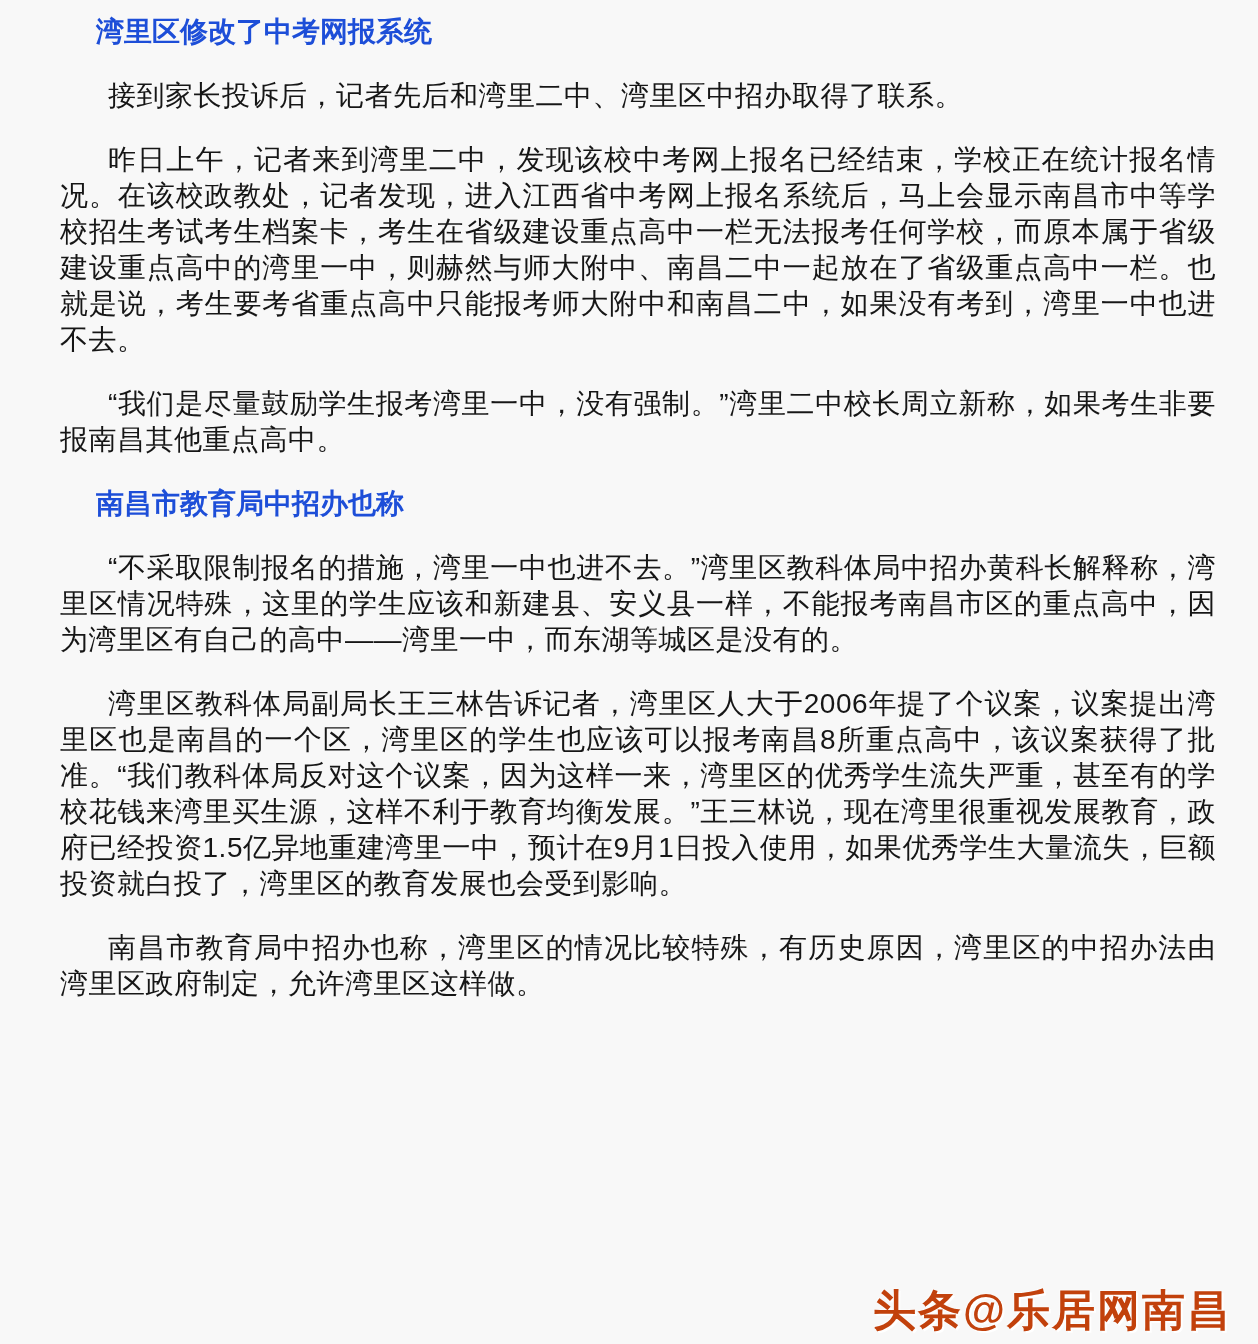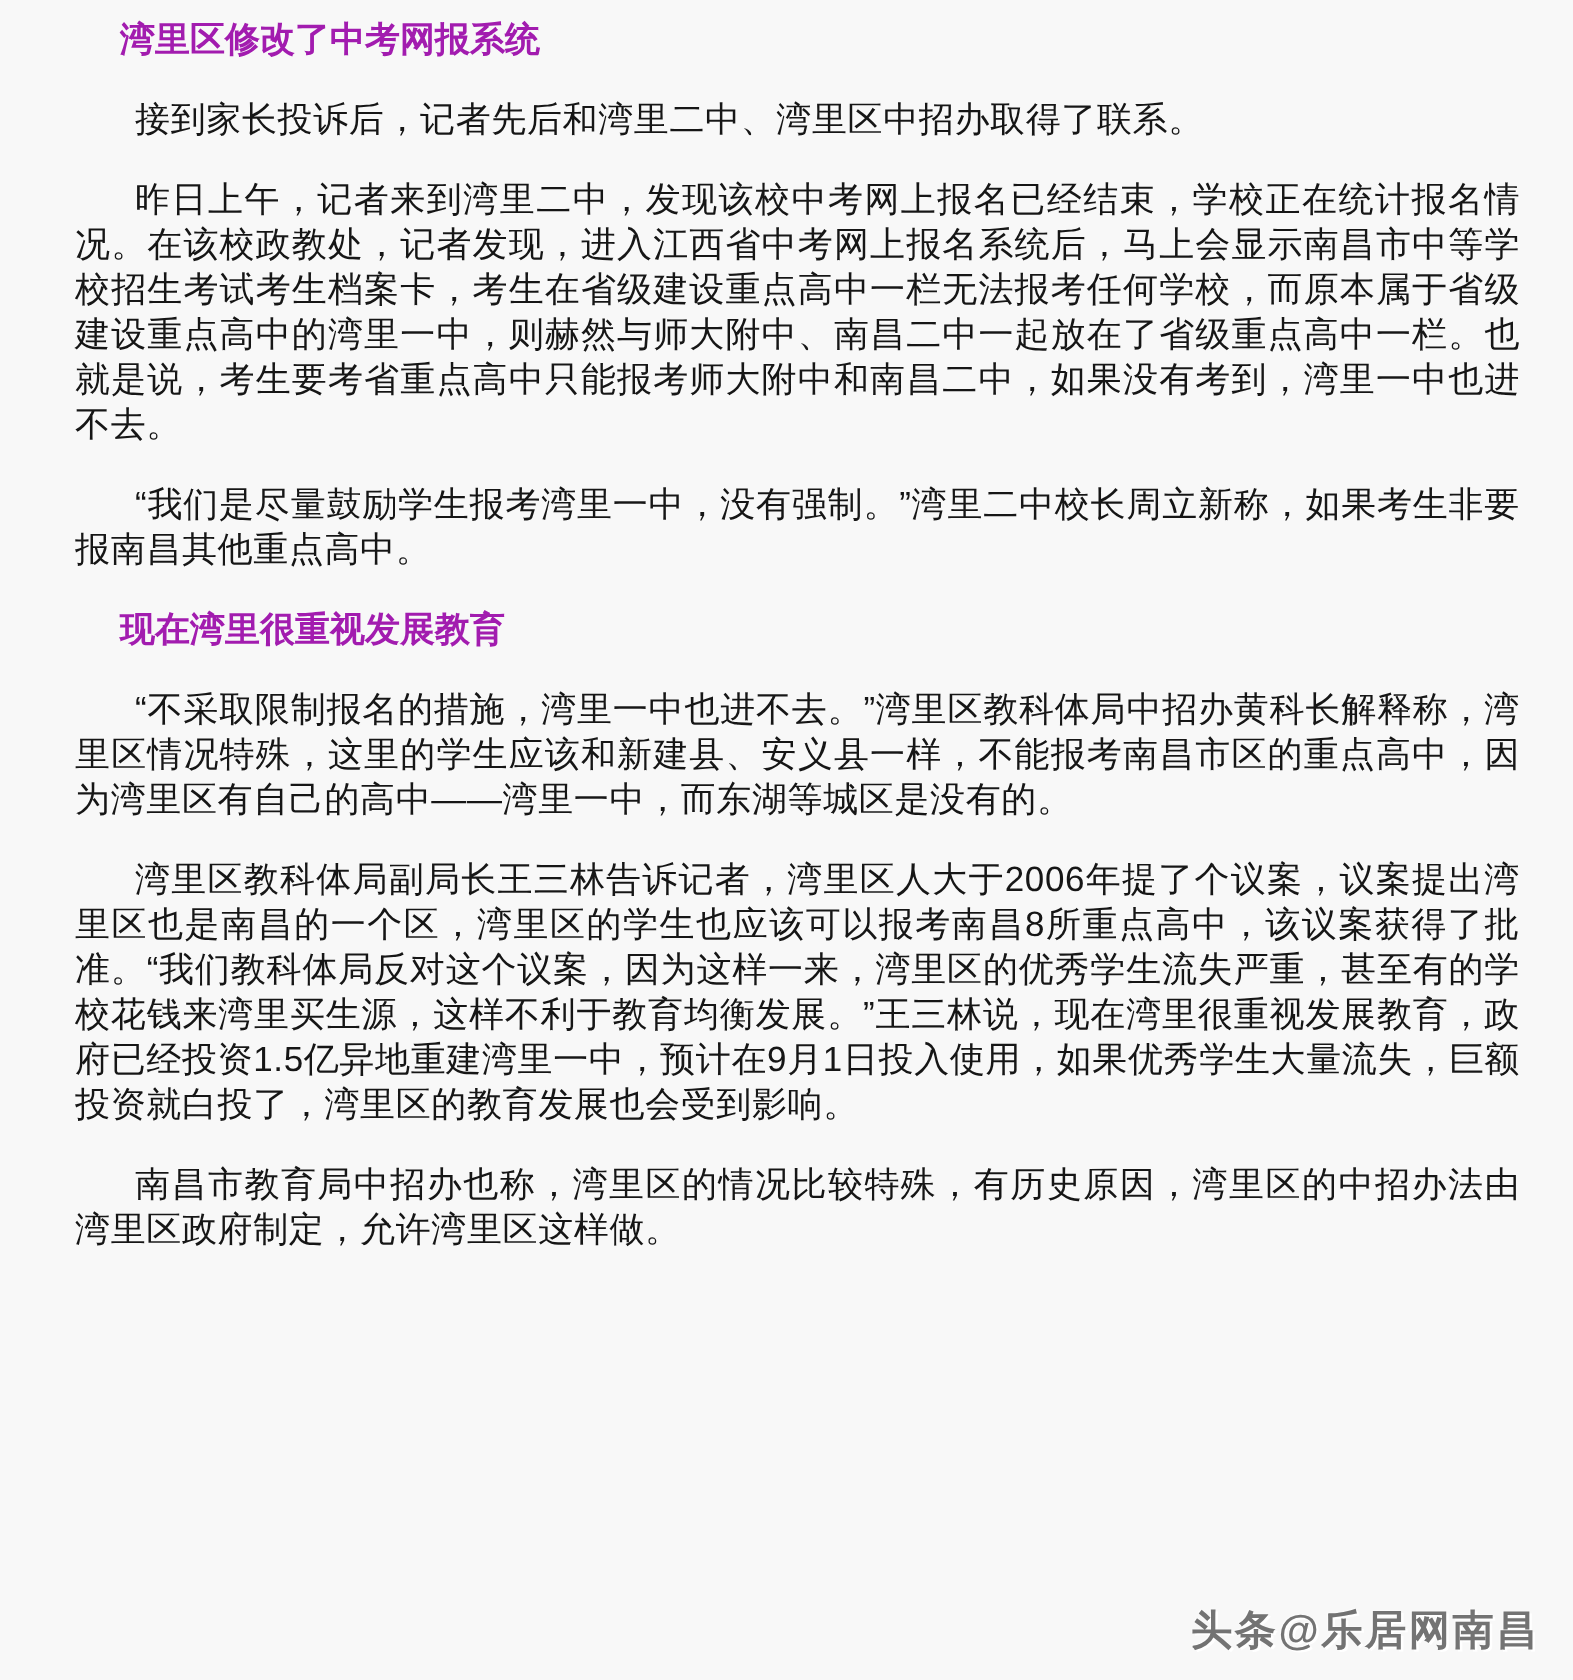--- a/index.html
+++ b/index.html
@@ -19,57 +19,57 @@
     box-sizing: border-box;
     width: 1258px;
     padding: 14px 42px 20px 48px;
   }
   .article h2 {
     font-size: 28px;
     line-height: 36px;
     font-weight: bold;
     margin: 0 0 28px 0;
     text-indent: 48px;
-    color: #a21caf;
+    color: #1d4ed8;
   }
   .article p {
     font-size: 28px;
     line-height: 36px;
     margin: 0 0 28px 12px;
     text-indent: 48px;
     text-align: justify;
     letter-spacing: 0.5px;
   }
   .watermark {
     position: absolute;
     right: 26px;
     top: 1282px;
-    font-size: 33px;
+    font-size: 43px;
     font-weight: bold;
     letter-spacing: 2px;
-    color: #737373;
+    color: #c2410c;
     text-shadow: 2px 2px 0 rgba(255,255,255,0.95), -1px -1px 0 rgba(255,255,255,0.4);
     white-space: nowrap;
   }
 </style>
 </head>
 <body>
 
 <div class="article">
 
   <h2>湾里区修改了中考网报系统</h2>
 
   <p>接到家长投诉后，记者先后和湾里二中、湾里区中招办取得了联系。</p>
 
 
   <p>昨日上午，记者来到湾里二中，发现该校中考网上报名已经结束，学校正在统计报名情况。在该校政教处，记者发现，进入江西省中考网上报名系统后，马上会显示南昌市中等学校招生考试考生档案卡，考生在省级建设重点高中一栏无法报考任何学校，而原本属于省级建设重点高中的湾里一中，则赫然与师大附中、南昌二中一起放在了省级重点高中一栏。也就是说，考生要考省重点高中只能报考师大附中和南昌二中，如果没有考到，湾里一中也进不去。</p>
 
   <p>“我们是尽量鼓励学生报考湾里一中，没有强制。”湾里二中校长周立新称，如果考生非要报南昌其他重点高中。</p>
 
-  <h2>现在湾里很重视发展教育</h2>
+  <h2>南昌市教育局中招办也称</h2>
 
   <p>“不采取限制报名的措施，湾里一中也进不去。”湾里区教科体局中招办黄科长解释称，湾里区情况特殊，这里的学生应该和新建县、安义县一样，不能报考南昌市区的重点高中，因为湾里区有自己的高中——湾里一中，而东湖等城区是没有的。</p>
 
   <p>湾里区教科体局副局长王三林告诉记者，湾里区人大于2006年提了个议案，议案提出湾里区也是南昌的一个区，湾里区的学生也应该可以报考南昌8所重点高中，该议案获得了批准。“我们教科体局反对这个议案，因为这样一来，湾里区的优秀学生流失严重，甚至有的学校花钱来湾里买生源，这样不利于教育均衡发展。”王三林说，现在湾里很重视发展教育，政府已经投资1.5亿异地重建湾里一中，预计在9月1日投入使用，如果优秀学生大量流失，巨额投资就白投了，湾里区的教育发展也会受到影响。</p>
 
 
   <p>南昌市教育局中招办也称，湾里区的情况比较特殊，有历史原因，湾里区的中招办法由湾里区政府制定，允许湾里区这样做。</p>
 
 </div>
 

